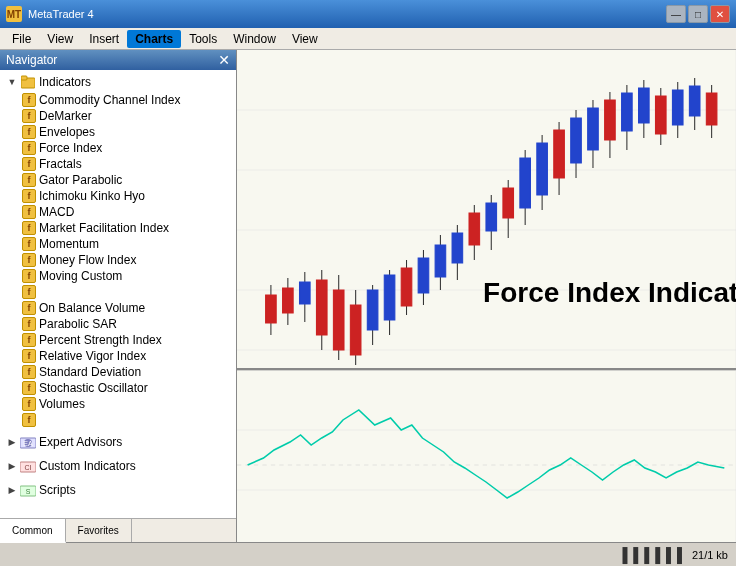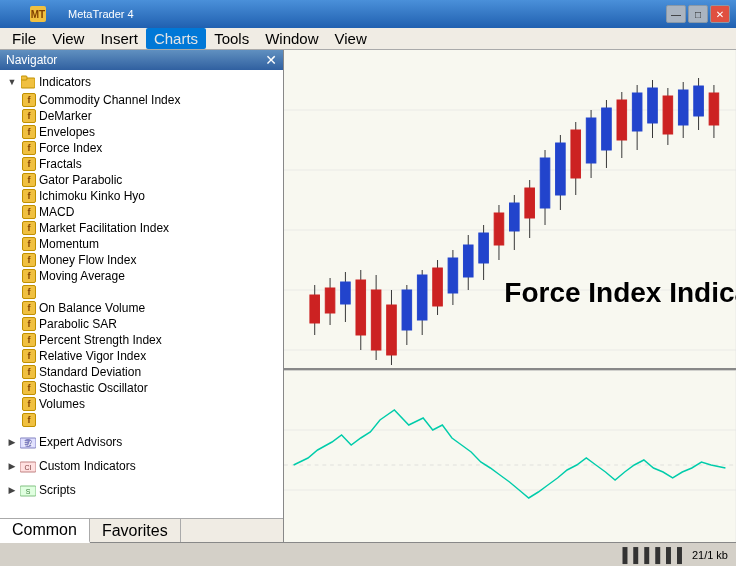--- a/index.html
+++ b/index.html
@@ -19,22 +19,21 @@
       height: 28px;
       display: flex;
       align-items: center;
       justify-content: space-between;
       padding: 0 6px;
       user-select: none;
     }
     .title-bar-left {
       display: flex;
       align-items: center;
-      gap: 22px;
-      margin-left: 24px;
+      gap: 6px;
     }
     .app-icon {
       width: 16px; height: 16px;
       background: #f0c040;
       border-radius: 2px;
       display: flex; align-items: center; justify-content: center;
       font-size: 10px; font-weight: bold; color: #804000;
     }
     .title-text { font-size: 11px; font-weight: normal; }
     .title-controls { display: flex; gap: 2px; }
@@ -53,35 +52,35 @@
       background: #f0ece4;
       border-bottom: 1px solid #aaa;
       height: 22px;
       display: flex;
       align-items: center;
       padding: 0 4px;
     }
     .menu-item {
       padding: 2px 8px;
       cursor: pointer;
-      font-size: 15px;
+      font-size: 12px;
       color: #000;
       border-radius: 2px;
     }
-    .menu-item.active { background: #0078d7; color: #e5e5e5; }
+    .menu-item.active { background: #0078d7; color: #000000; font-weight: bold; }
 
     
     .main-area {
       display: flex;
       height: calc(566px - 28px - 22px - 24px);
     }
 
     
     .navigator {
-      width: 284px;
+      width: 237px;
       background: #f0ece4;
       border-right: 1px solid #888;
       display: flex;
       flex-direction: column;
       flex-shrink: 0;
     }
     .navigator-header {
       background: linear-gradient(to bottom, #6090c0, #3060a0);
       color: white;
       padding: 3px 6px;
@@ -143,21 +142,21 @@
 
     
     .navigator-tabs {
       border-top: 1px solid #aaa;
       background: #f0ece4;
       display: flex;
       height: 24px;
     }
     .nav-tab {
       padding: 3px 12px;
-      font-size: 16px;
+      font-size: 10px;
       cursor: pointer;
       border-right: 1px solid #aaa;
       background: #f0ece4;
       display: flex; align-items: center;
     }
     .nav-tab.active {
       background: white;
       border-bottom: 2px solid white;
       margin-bottom: -1px;
     }
@@ -294,21 +293,21 @@
         <div class="tree-item">
           <div class="indicator-icon">f</div>
           <span>Momentum</span>
         </div>
         <div class="tree-item">
           <div class="indicator-icon">f</div>
           <span>Money Flow Index</span>
         </div>
         <div class="tree-item">
           <div class="indicator-icon">f</div>
-          <span>Moving Average</span>
+          <span>Moving Custom</span>
         </div>
         <div class="tree-item">
           <div class="indicator-icon">f</div>
         </div>
         <div class="tree-item">
           <div class="indicator-icon">f</div>
           <span>On Balance Volume</span>
         </div>
         <div class="tree-item">
           <div class="indicator-icon">f</div>

